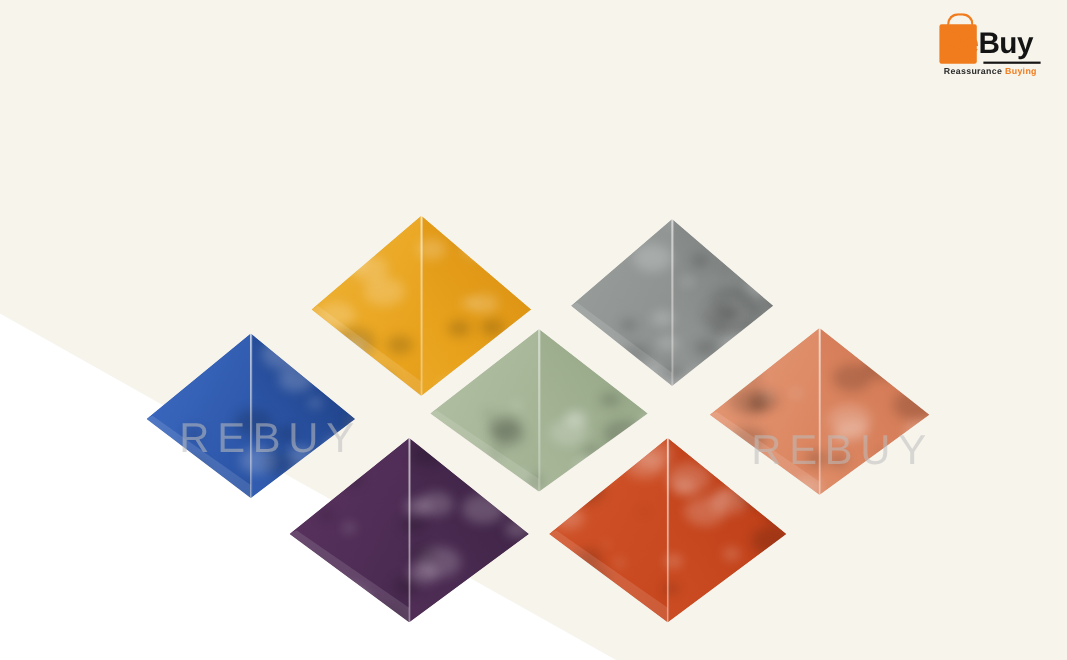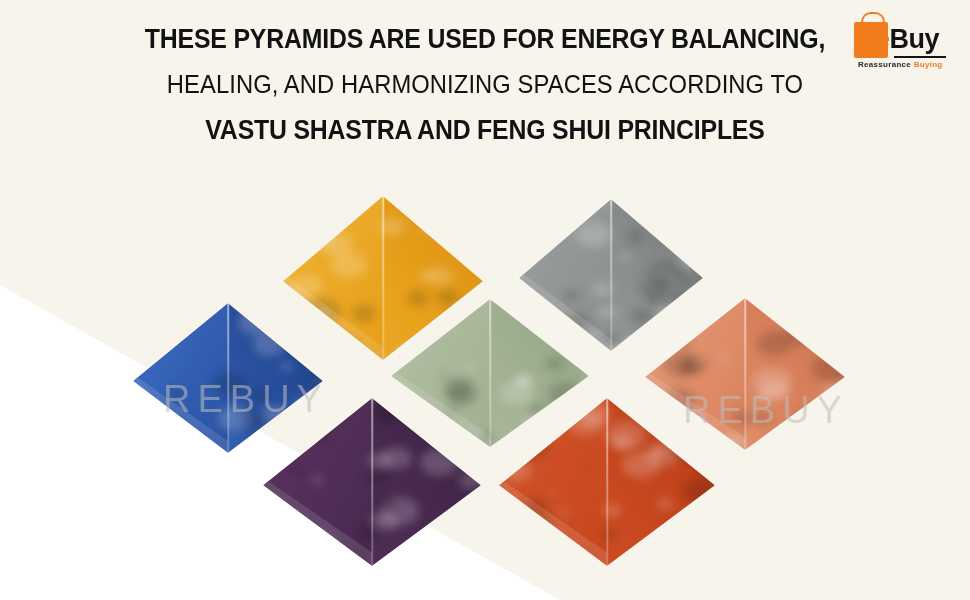--- a/index.html
+++ b/index.html
@@ -86,25 +86,20 @@
     <div class="logo-bag"></div>
     <div class="logo-word">
       <span class="logo-re">Re</span><span class="logo-buy">Buy</span>
     </div>
     <div class="logo-underline"></div>
     <div class="logo-tag">
       <span class="tag-a">Reassurance </span><span class="tag-b">Buying</span>
     </div>
   </div>
 
-  <div class="headline">
-    <div class="hl hl1">THESE PYRAMIDS ARE USED FOR ENERGY BALANCING,</div>
-    <div class="hl hl2">HEALING, AND HARMONIZING SPACES ACCORDING TO</div>
-    <div class="hl hl3">VASTU SHASTRA AND FENG SHUI PRINCIPLES</div>
-  </div>
 
   <div id="pyramid-layer">
       <div class="pyr" style="left: 133px; top: 303px; width: 190px; height: 150px; filter: drop-shadow(rgba(90, 80, 70, 0.3) 2px 6px 7px); clip-path: polygon(50% 0%, 100% 52%, 50% 100%, 0% 52%);">
         <div class="body">
           <div class="face fl" style="background: linear-gradient(118deg, rgb(62, 108, 196) 0%, rgb(44, 86, 168) 55%, rgb(28, 60, 126) 100%);"></div>
           <div class="face fr" style="background: linear-gradient(236deg, rgb(28, 60, 126) 0%, rgb(44, 86, 168) 50%, rgb(62, 108, 196) 100%);"></div>
           <div class="speck" style="width: 6.00346px; height: 4.20242px; left: 70.9991%; top: 82.2869%; background: rgba(255, 255, 255, 0.2); filter: blur(5px);"></div>
           <div class="speck" style="width: 37.4831px; height: 26.2382px; left: 84.6469%; top: 61.158%; background: rgba(255, 255, 255, 0.2); filter: blur(5px);"></div>
           <div class="speck" style="width: 34.249px; height: 23.9743px; left: 15.1008%; top: 98.5527%; background: rgba(255, 255, 255, 0.2); filter: blur(5px);"></div>
           <div class="speck" style="width: 33.2867px; height: 23.3007px; left: 44.9437%; top: 69.5001%; background: rgba(255, 255, 255, 0.2); filter: blur(5px);"></div>

